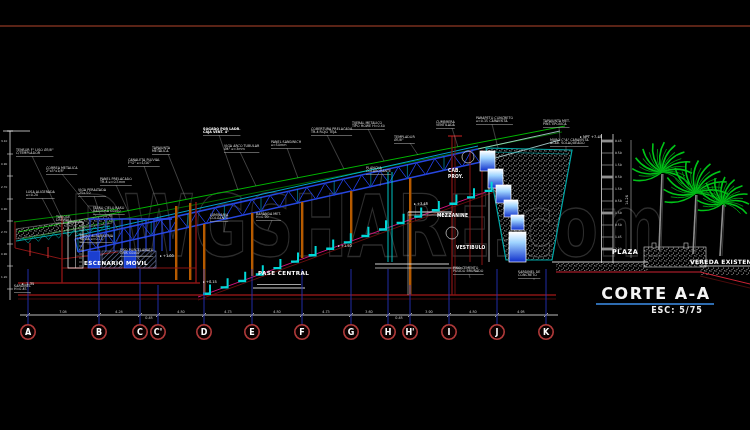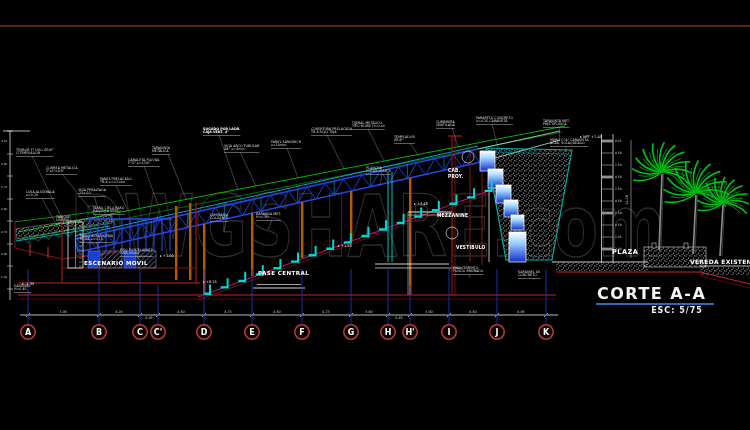--- a/index.html
+++ b/index.html
@@ -10,21 +10,21 @@
   .ann{position:absolute;color:#ddd;font-size:6.4px;line-height:1.15;white-space:nowrap;
        transform:scale(.52);transform-origin:0 0;border-bottom:1px solid #b5b5b5;padding-bottom:1px;}
   .ann.b{font-weight:bold;color:#fff;}
   .lvl{position:absolute;color:#eee;font-size:6.5px;white-space:nowrap;
        transform:scale(.55);transform-origin:0 0;}
   .room{position:absolute;color:#fff;font-weight:bold;font-size:5.6px;letter-spacing:.4px;white-space:nowrap;}
   .room.small{font-size:8px;transform:scale(.55);transform-origin:0 0;}
   .site-label{position:absolute;color:#fff;font-weight:bold;white-space:nowrap;}
   .plaza{left:612px;top:248px;font-size:6.5px;letter-spacing:.5px;}
   .vereda{left:690px;top:258px;font-size:6px;letter-spacing:.3px;}
-  .title{position:absolute;left:597px;top:284px;width:118px;text-align:left;color:#f5f5f5;
+  .title{position:absolute;left:597px;top:284px;width:118px;text-align:center;color:#f5f5f5;
          font-size:16px;font-weight:bold;letter-spacing:1.5px;}
   .title-underline{position:absolute;left:596px;top:303px;width:118px;height:2px;background:#2e6cb0;}
   .scale{position:absolute;left:640px;top:306px;width:74px;text-align:center;color:#f0f0f0;
          font-size:8px;font-weight:bold;letter-spacing:1px;}
 </style>
 </head>
 <body>
 
 <div id="app">
   <svg id="cad" width="750" height="430" viewBox="0 0 750 430">

